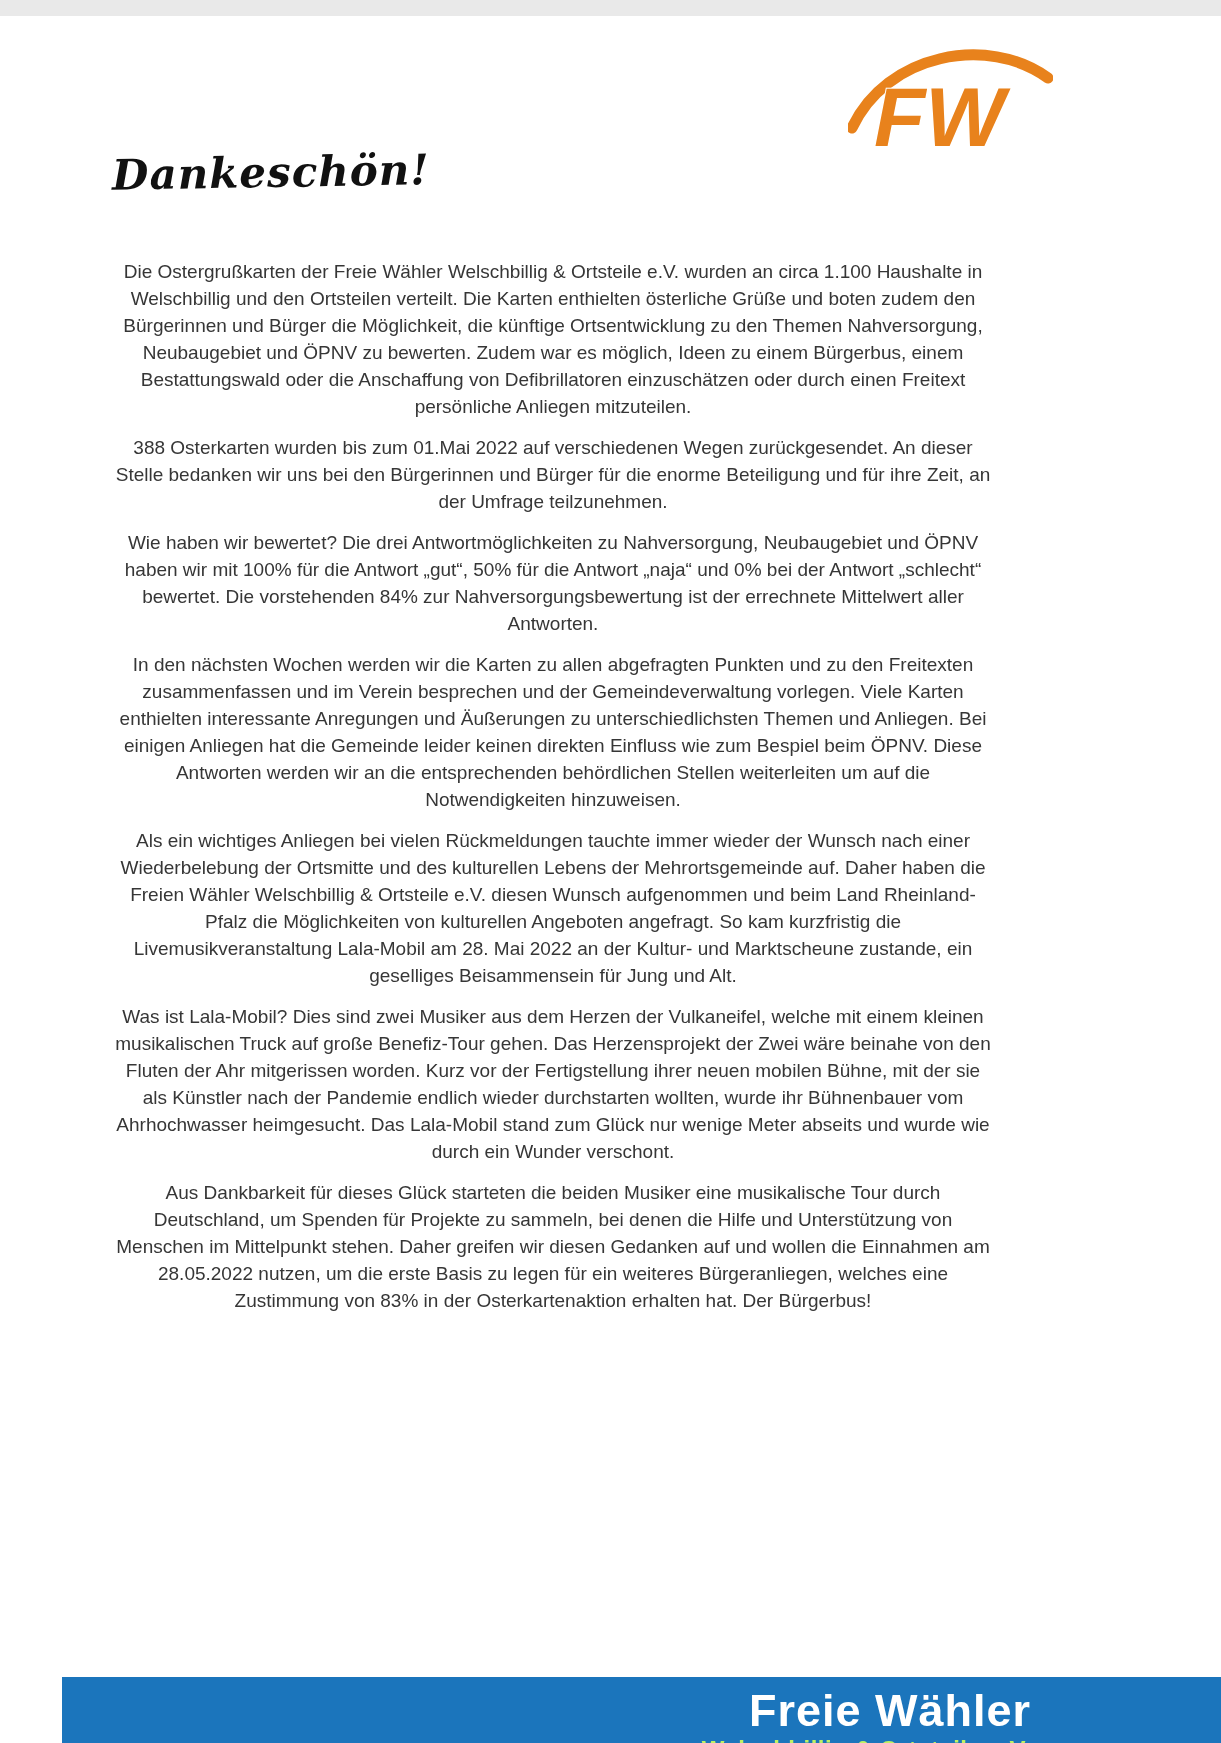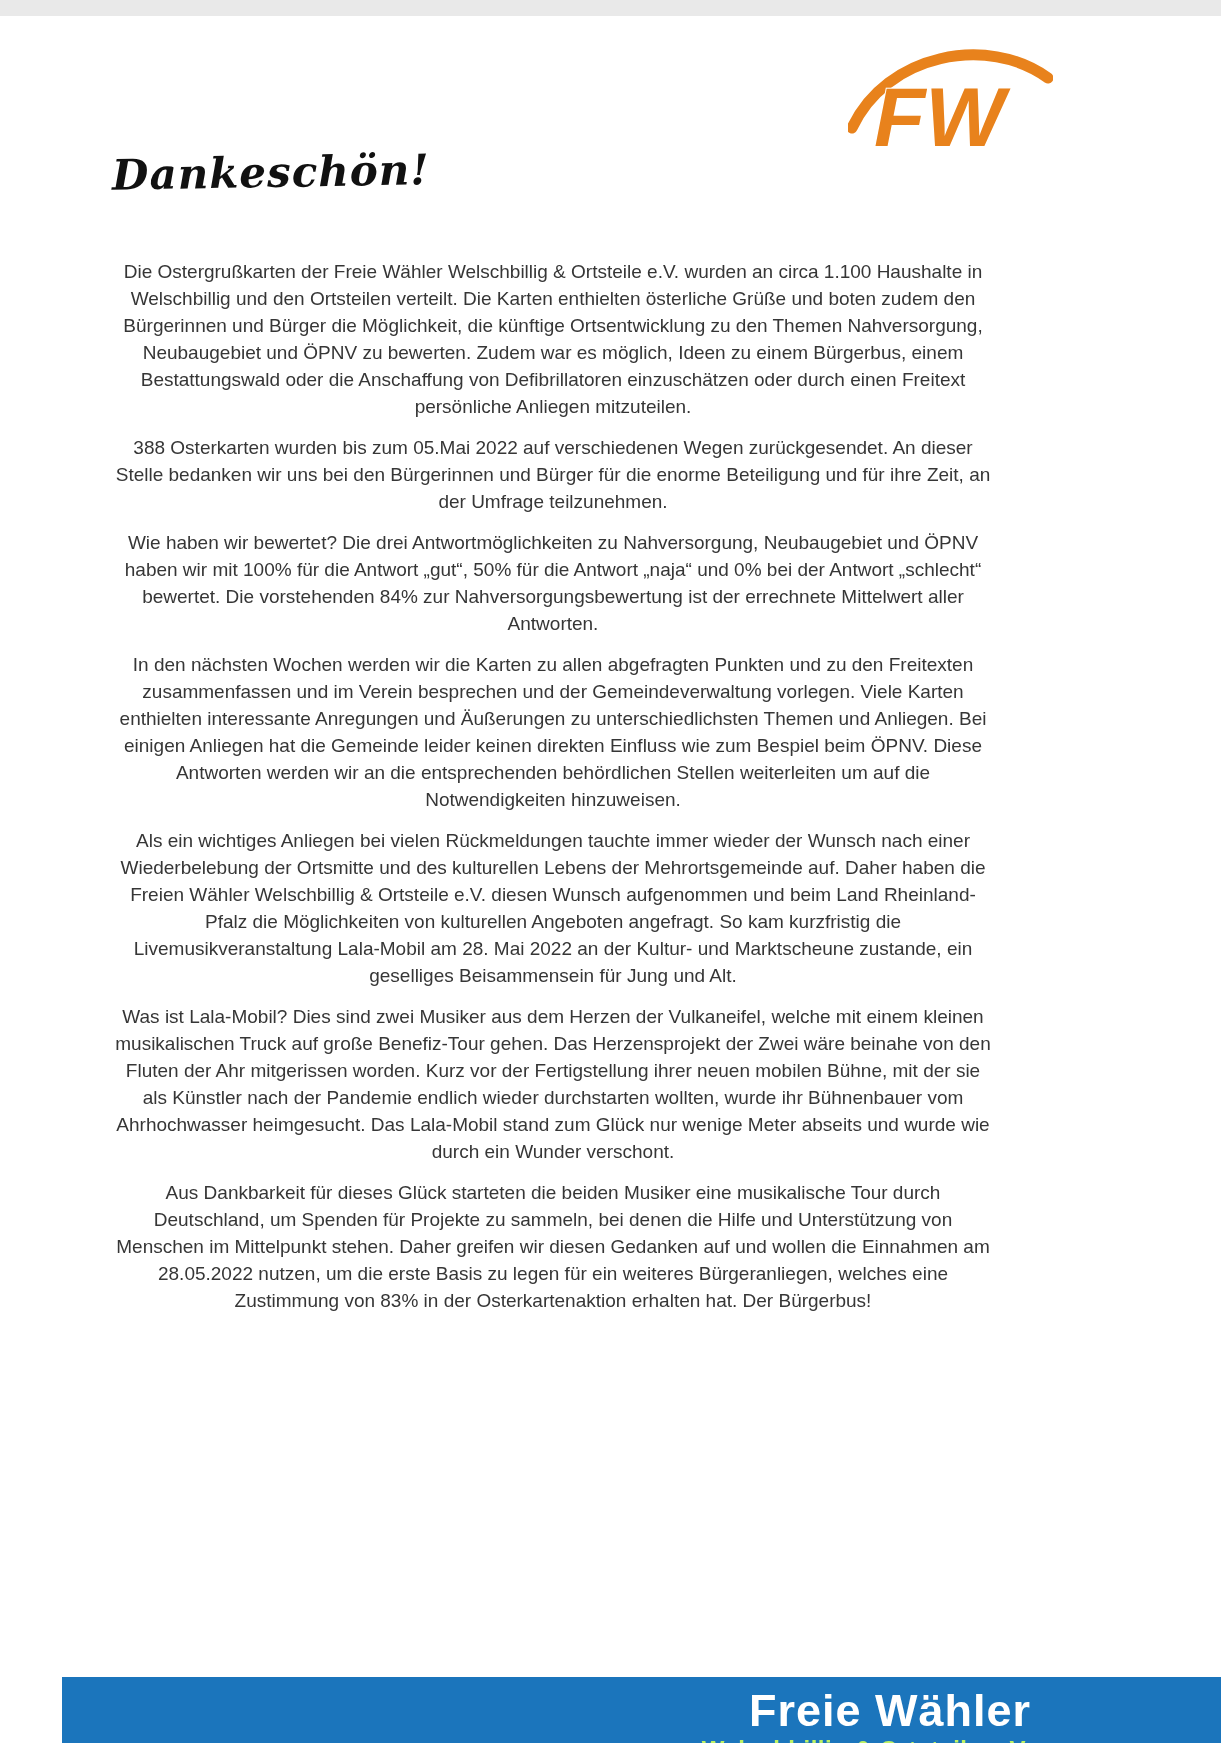--- a/index.html
+++ b/index.html
@@ -87,21 +87,21 @@
     <svg width="205" height="118" viewBox="0 0 205 118">
       <path d="M4 90 C 38 16, 140 -4, 200 40" stroke="#E8821C" stroke-width="11" fill="none" stroke-linecap="round"></path>
       <text x="26" y="108" font-family="Liberation Sans, sans-serif" font-size="84" font-weight="bold" font-style="italic" fill="#E8821C" stroke="#ffffff" stroke-width="2" paint-order="stroke">FW</text>
     </svg>
   </div>
 
   <h1 class="doc-title">Dankeschön!</h1>
 
   <div class="content">
     <p>Die Ostergrußkarten der Freie Wähler Welschbillig &amp; Ortsteile e.V. wurden an circa 1.100 Haushalte in Welschbillig und den Ortsteilen verteilt. Die Karten enthielten österliche Grüße und boten zudem den Bürgerinnen und Bürger die Möglichkeit, die künftige Ortsentwicklung zu den Themen Nahversorgung, Neubaugebiet und ÖPNV zu bewerten. Zudem war es möglich, Ideen zu einem Bürgerbus, einem Bestattungswald oder die Anschaffung von Defibrillatoren einzuschätzen oder durch einen Freitext persönliche Anliegen mitzuteilen.</p>
-    <p>388 Osterkarten wurden bis zum 05.Mai 2022 auf verschiedenen Wegen zurückgesendet. An dieser Stelle bedanken wir uns bei den Bürgerinnen und Bürger für die enorme Beteiligung und für ihre Zeit, an der Umfrage teilzunehmen.</p>
+    <p>388 Osterkarten wurden bis zum 01.Mai 2022 auf verschiedenen Wegen zurückgesendet. An dieser Stelle bedanken wir uns bei den Bürgerinnen und Bürger für die enorme Beteiligung und für ihre Zeit, an der Umfrage teilzunehmen.</p>
     <p>Wie haben wir bewertet? Die drei Antwortmöglichkeiten zu Nahversorgung, Neubaugebiet und ÖPNV haben wir mit 100% für die Antwort „gut“, 50% für die Antwort „naja“ und 0% bei der Antwort „schlecht“ bewertet. Die vorstehenden 84% zur Nahversorgungsbewertung ist der errechnete Mittelwert aller Antworten.</p>
     <p>In den nächsten Wochen werden wir die Karten zu allen abgefragten Punkten und zu den Freitexten zusammenfassen und im Verein besprechen und der Gemeindeverwaltung vorlegen. Viele Karten enthielten interessante Anregungen und Äußerungen zu unterschiedlichsten Themen und Anliegen. Bei einigen Anliegen hat die Gemeinde leider keinen direkten Einfluss wie zum Bespiel beim ÖPNV. Diese Antworten werden wir an die entsprechenden behördlichen Stellen weiterleiten um auf die Notwendigkeiten hinzuweisen.</p>
     <p>Als ein wichtiges Anliegen bei vielen Rückmeldungen tauchte immer wieder der Wunsch nach einer Wiederbelebung der Ortsmitte und des kulturellen Lebens der Mehrortsgemeinde auf. Daher haben die Freien Wähler Welschbillig &amp; Ortsteile e.V. diesen Wunsch aufgenommen und beim Land Rheinland-Pfalz die Möglichkeiten von kulturellen Angeboten angefragt. So kam kurzfristig die Livemusikveranstaltung Lala-Mobil am 28. Mai 2022 an der Kultur- und Marktscheune zustande, ein geselliges Beisammensein für Jung und Alt.</p>
     <p>Was ist Lala-Mobil? Dies sind zwei Musiker aus dem Herzen der Vulkaneifel, welche mit einem kleinen musikalischen Truck auf große Benefiz-Tour gehen. Das Herzensprojekt der Zwei wäre beinahe von den Fluten der Ahr mitgerissen worden. Kurz vor der Fertigstellung ihrer neuen mobilen Bühne, mit der sie als Künstler nach der Pandemie endlich wieder durchstarten wollten, wurde ihr Bühnenbauer vom Ahrhochwasser heimgesucht. Das Lala-Mobil stand zum Glück nur wenige Meter abseits und wurde wie durch ein Wunder verschont.</p>
     <p>Aus Dankbarkeit für dieses Glück starteten die beiden Musiker eine musikalische Tour durch Deutschland, um Spenden für Projekte zu sammeln, bei denen die Hilfe und Unterstützung von Menschen im Mittelpunkt stehen. Daher greifen wir diesen Gedanken auf und wollen die Einnahmen am 28.05.2022 nutzen, um die erste Basis zu legen für ein weiteres Bürgeranliegen, welches eine Zustimmung von 83% in der Osterkartenaktion erhalten hat. Der Bürgerbus!</p>
   </div>
 
   <div class="footer">
     <div class="footer-line1">Freie Wähler</div>
     <div class="footer-line2">Welschbillig &amp; Ortsteile e.V.</div>

